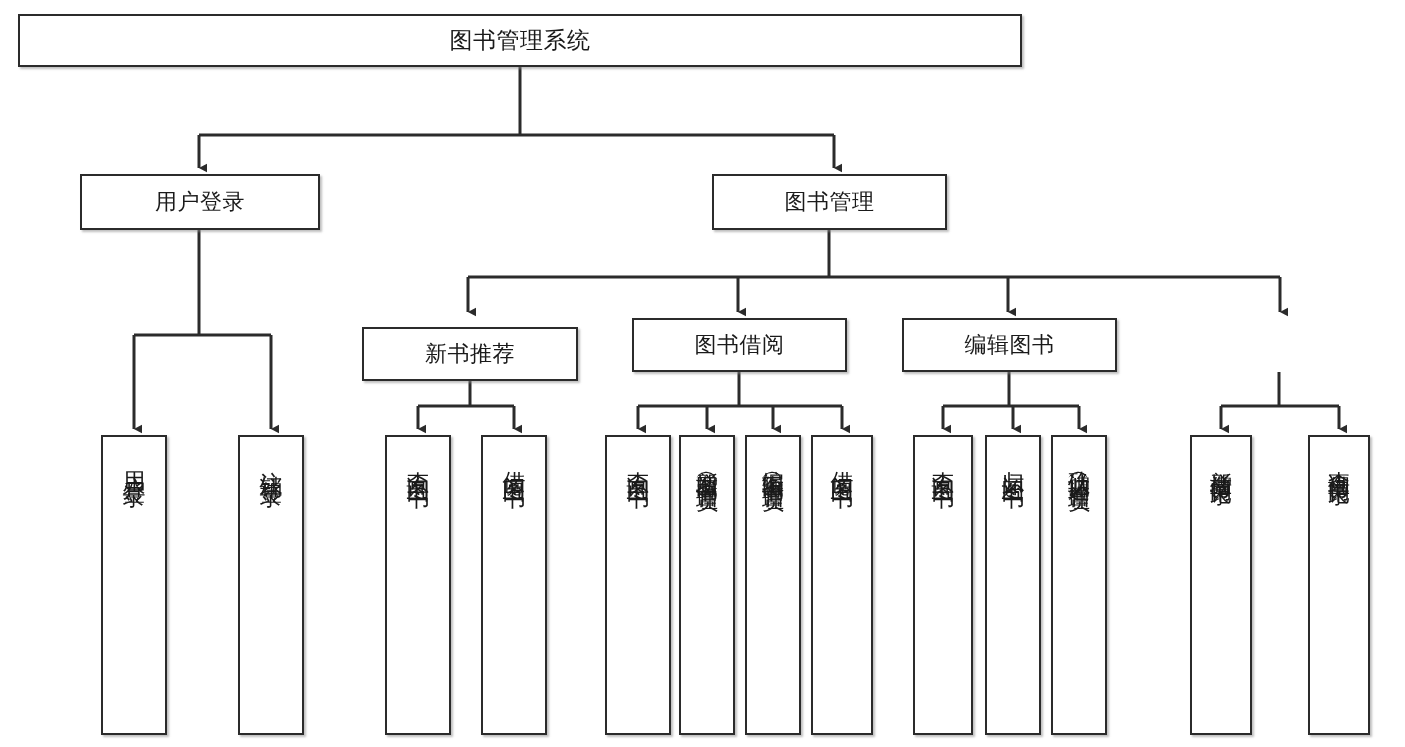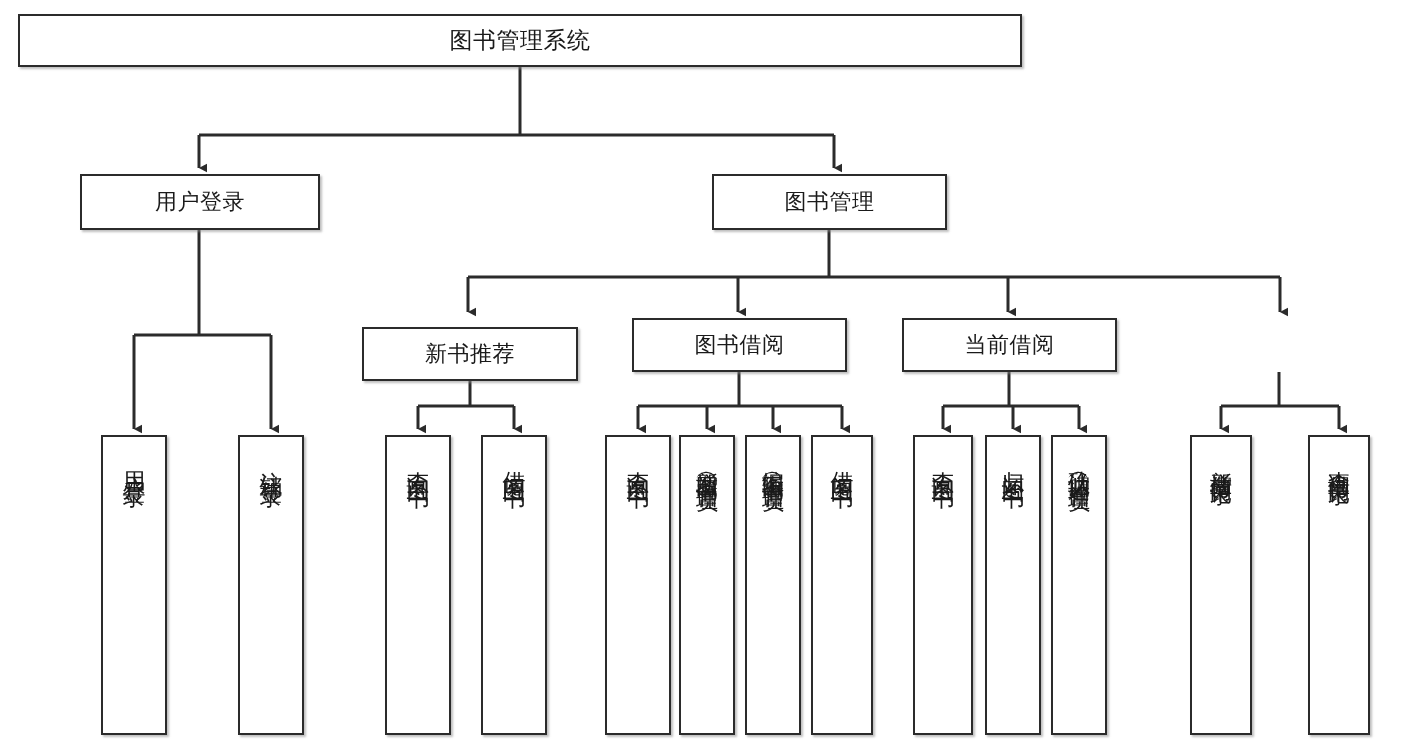--- a/index.html
+++ b/index.html
@@ -140,21 +140,21 @@
     <span class="label">图书管理</span>
   </div>
 
   <div class="node h" style="left:362px; top:327px; width:216px; height:54px;">
     <span class="label">新书推荐</span>
   </div>
   <div class="node h" style="left:632px; top:318px; width:215px; height:54px;">
     <span class="label">图书借阅</span>
   </div>
   <div class="node h" style="left:902px; top:318px; width:215px; height:54px;">
-    <span class="label">当前借阅</span>
+    <span class="label">编辑图书</span>
   </div>
 
   <div class="node v" style="left:101px; top:435px; width:66px; height:300px;">
     <span class="label">用户登录</span>
   </div>
   <div class="node v" style="left:238px; top:435px; width:66px; height:300px;">
     <span class="label">注销登录</span>
   </div>
 
   <div class="node v" style="left:385px; top:435px; width:66px; height:300px;">

